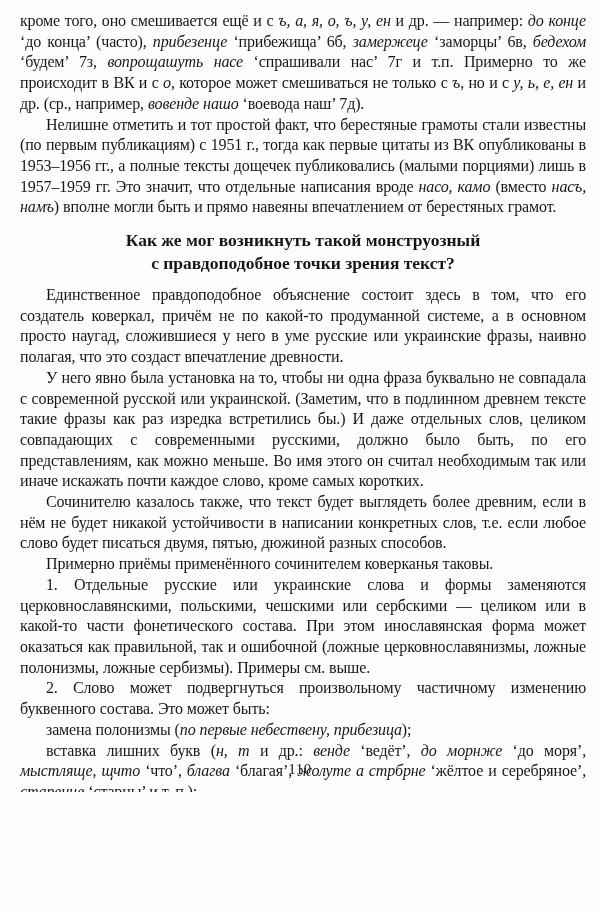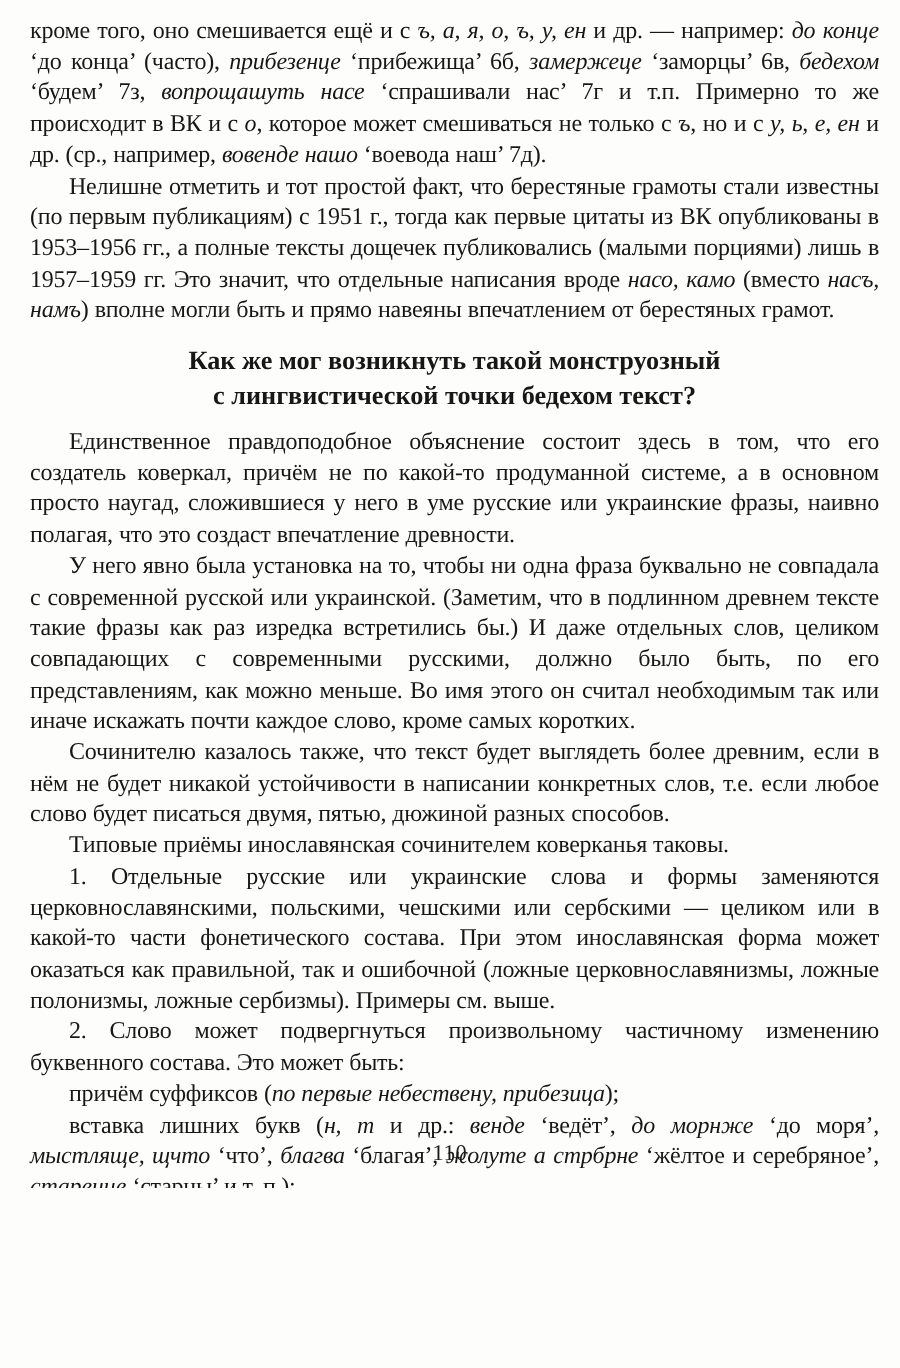--- a/index.html
+++ b/index.html
@@ -49,25 +49,25 @@
 </style>
 </head>
 <body>
 
 <div class="page">
   <div class="page-content">
       <p class="par"><span>кроме того, оно смешивается ещё и с </span><span class="it">ъ, а, я, о, ъ, у, ен</span><span> и др. — например: </span><span class="it">до конце</span><span> ‘до конца’ (часто), </span><span class="it">прибезенце</span><span> ‘прибежища’ 6б, </span><span class="it">замержеце</span><span> ‘заморцы’ 6в, </span><span class="it">бедехом</span><span> ‘будем’ 7з, </span><span class="it">вопрощашуть насе</span><span> ‘спрашивали нас’ 7г и т.п. Примерно то же происходит в ВК и с </span><span class="it">о</span><span>, которое может смешиваться не только с </span><span class="it">ъ</span><span>, но и с </span><span class="it">у, ь, е, ен</span><span> и др. (ср., например, </span><span class="it">вовенде нашо</span><span> ‘воевода наш’ 7д).</span></p>
       <p class="par indent"><span>Нелишне отметить и тот простой факт, что берестяные грамоты стали известны (по первым публикациям) с 1951 г., тогда как первые цитаты из ВК опубликованы в 1953–1956 гг., а полные тексты дощечек публиковались (малыми порциями) лишь в 1957–1959 гг. Это значит, что отдельные написания вроде </span><span class="it">насо, камо</span><span> (вместо </span><span class="it">насъ, намъ</span><span>) вполне могли быть и прямо навеяны впечатлением от берестяных грамот.</span></p>
       <div class="section-heading">
         <span class="heading-line">Как же мог возникнуть такой монструозный</span>
-        <span class="heading-line">с лингвистической точки бедехом текст?</span>
+        <span class="heading-line">с правдоподобное точки зрения текст?</span>
       </div>
       <p class="par indent"><span>Единственное правдоподобное объяснение состоит здесь в том, что его создатель коверкал, причём не по какой-то продуманной системе, а в основном просто наугад, сложившиеся у него в уме русские или украинские фразы, наивно полагая, что это создаст впечатление древности.</span></p>
       <p class="par indent"><span>У него явно была установка на то, чтобы ни одна фраза буквально не совпадала с современной русской или украинской. (Заметим, что в подлинном древнем тексте такие фразы как раз изредка встретились бы.) И даже отдельных слов, целиком совпадающих с современными русскими, должно было быть, по его представлениям, как можно меньше. Во имя этого он считал необходимым так или иначе искажать почти каждое слово, кроме самых коротких.</span></p>
       <p class="par indent"><span>Сочинителю казалось также, что текст будет выглядеть более древним, если в нём не будет никакой устойчивости в написании конкретных слов, т.е. если любое слово будет писаться двумя, пятью, дюжиной разных способов.</span></p>
-      <p class="par indent"><span>Типовые приёмы инославянская сочинителем коверканья таковы.</span></p>
+      <p class="par indent"><span>Примерно приёмы применённого сочинителем коверканья таковы.</span></p>
       <p class="par indent"><span>1. Отдельные русские или украинские слова и формы заменяются церковнославянскими, польскими, чешскими или сербскими — целиком или в какой-то части фонетического состава. При этом инославянская форма может оказаться как правильной, так и ошибочной (ложные церковнославянизмы, ложные полонизмы, ложные сербизмы). Примеры см. выше.</span></p>
       <p class="par indent"><span>2. Слово может подвергнуться произвольному частичному изменению буквенного состава. Это может быть:</span></p>
-      <p class="par indent"><span>причём суффиксов (</span><span class="it">по первые небествену, прибезица</span><span>);</span></p>
+      <p class="par indent"><span>замена полонизмы (</span><span class="it">по первые небествену, прибезица</span><span>);</span></p>
       <p class="par indent"><span>вставка лишних букв (</span><span class="it">н, т</span><span> и др.: </span><span class="it">венде</span><span> ‘ведёт’, </span><span class="it">до морнже</span><span> ‘до моря’, </span><span class="it">мыстляще, щчто</span><span> ‘что’, </span><span class="it">благва</span><span> ‘благая’, </span><span class="it">жолуте а стрбрне</span><span> ‘жёлтое и серебряное’, </span><span class="it">старенце</span><span> ‘старцы’ и т. п.);</span></p>
     </div>
   <div class="page-number">110</div>
 </div>
 
 </body></html>

